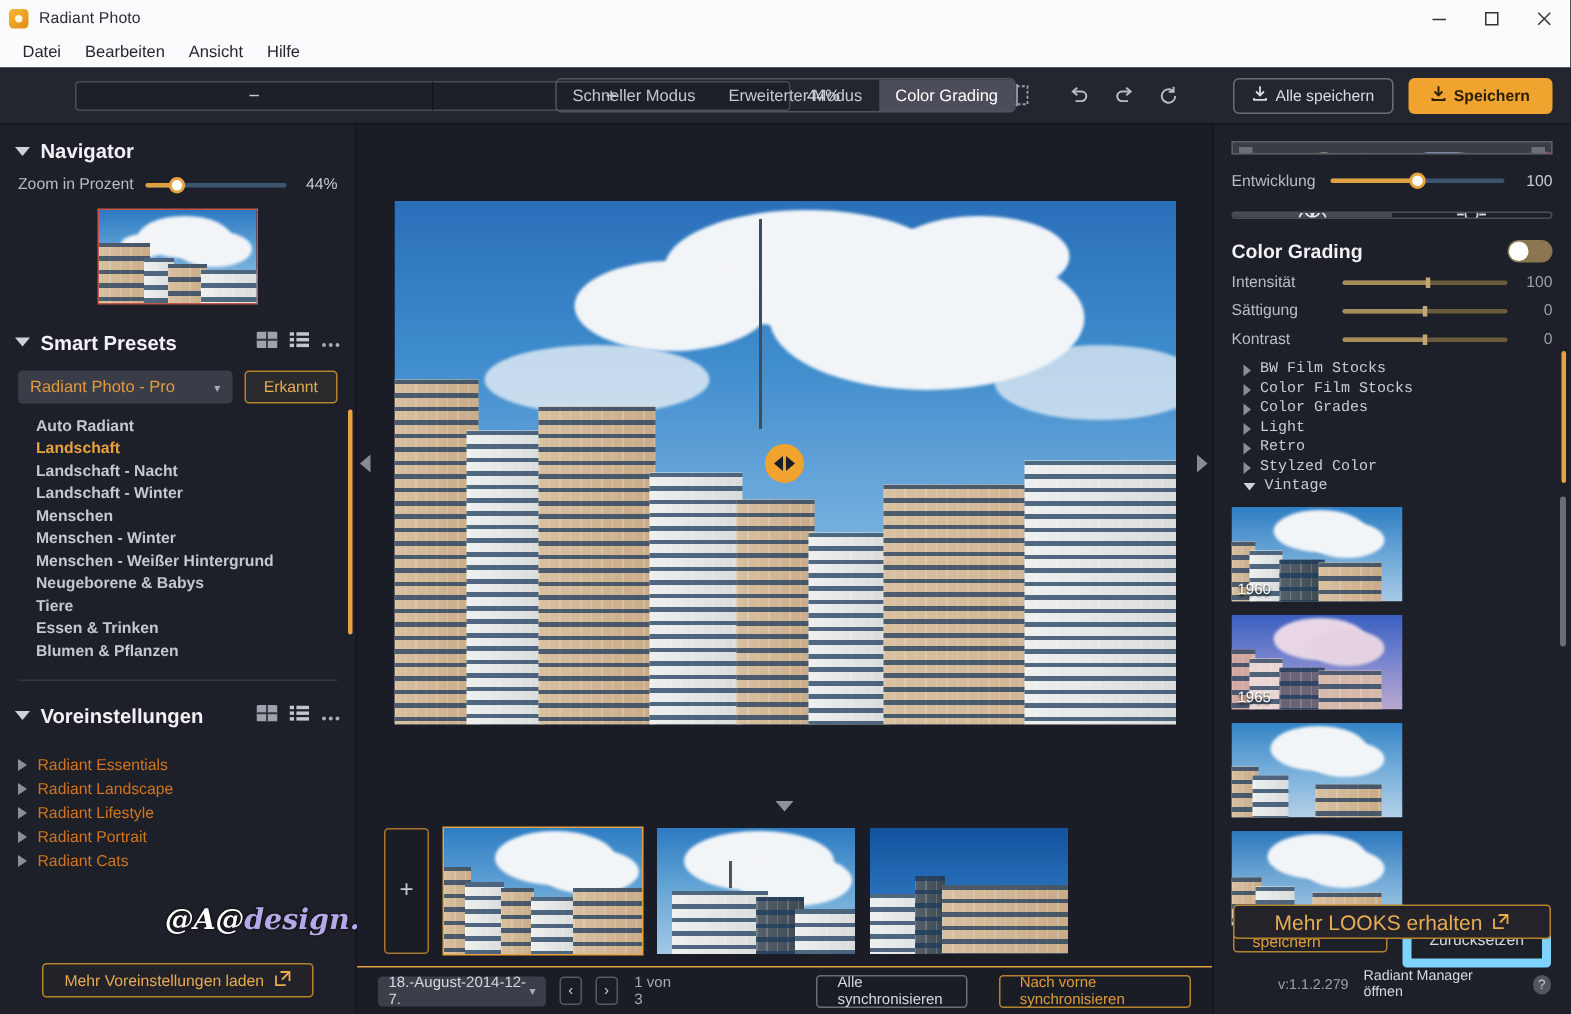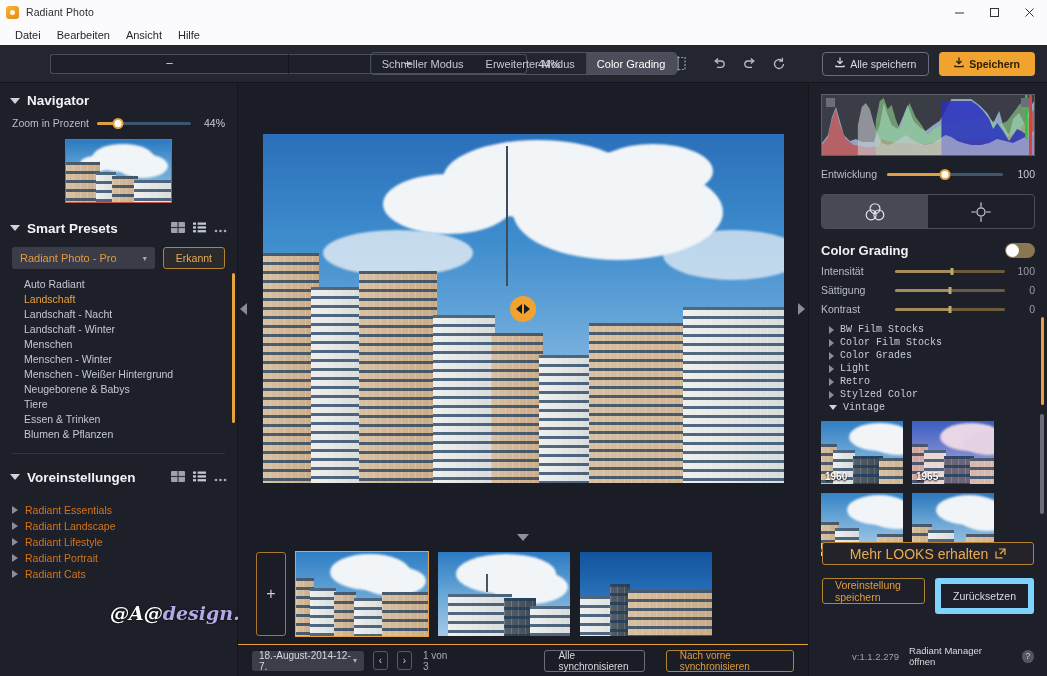--- a/index.html
+++ b/index.html
@@ -115,21 +115,21 @@
   .sel {
     flex: 1; height: 22px; background: #3a3d48; border-radius: 3px; display: flex; align-items: center;
     padding: 0 8px; font-size: 11px; color: #e29a3d; position: relative;
   }
   .sel .arrow { margin-left: auto; font-size: 8px; color: #a9acb6; }
   .btn-erkannt {
     height: 22px; padding: 0 12px; border: 1px solid #b5822e; border-radius: 3px;
     color: #e7ac52; font-size: 10.5px; display: flex; align-items: center; background: #2b2a2c;
   }
 
-  .preset-list { padding: 7px 0 4px 0; position: relative; }
+  .preset-list { padding: 7px 0 4px 0; position: relative; font-weight: bold; }
   .preset-item { font-size: 10.5px; color: #c4c7d0; padding: 1.5px 0 1.5px 24px; }
   .preset-item.sel-item { color: #e8a23d; }
   .plist-scroll {
     position: absolute; right: 2px; top: 4px; width: 3px; height: 150px;
     background: #e8a23d; border-radius: 2px;
   }
   .divider { height: 1px; background: #34363f; margin: 8px 12px 0 12px; }
 
   .group-list { padding: 10px 0 0 0; }
   .group-item { display: flex; align-items: center; gap: 7px; padding: 2px 0 2px 12px; }
@@ -233,21 +233,21 @@
   .cgknob { position: absolute; width: 3px; height: 7px; background: #c2a875; transform: translateX(-50%); }
 
   .looks-tree { padding: 8px 0 0 0; position: relative; }
   .tree-item { display: flex; align-items: center; gap: 6px; padding: 1px 0 1px 20px; }
   .tree-label { font-size: 10px; color: #c9ccd4; font-family: Liberation Mono, monospace; }
   .caret-rt-sm { width: 0; height: 0; border-top: 4px solid transparent; border-bottom: 4px solid transparent; border-left: 5.5px solid #8b8e99; }
   .caret-dn-sm { width: 0; height: 0; border-left: 4px solid transparent; border-right: 4px solid transparent; border-top: 5.5px solid #cfd1d8; }
   .tree-scroll { position: absolute; right: 3px; top: 2px; width: 3px; height: 88px; background: #e8a23d; border-radius: 2px; }
 
   .looks-grid { display: flex; flex-wrap: wrap; gap: 9px; padding: 7px 12px 0 12px; position: relative; }
-  .look-tile { width: 82px; height: 63px; position: relative; overflow: hidden; font-weight: bold; }
+  .look-tile { width: 114px; height: 63px; position: relative; overflow: hidden; }
   .look-tile .cap { position: absolute; left: 4px; bottom: 2px; font-size: 10px; color: #fff; text-shadow: 0 1px 2px #000; }
   .grid-scroll { position: absolute; right: 3px; top: 0; width: 4px; height: 100px; background: #6a6d77; border-radius: 2px; }
 
   .more-looks {
     position: absolute; left: 13px; right: 13px; height: 23px; border: 1px solid #b5822e;
     border-radius: 3px; background: #242329; color: #e7ac52; font-size: 14px;
     display: flex; align-items: center; justify-content: center; gap: 7px;
   }
   .right-btn-row { display: flex; gap: 10px; padding: 0 13px; justify-content: center; }
   .rb {
@@ -528,20 +528,32 @@
           <span class="group-label">Radiant Portrait</span>
         </div>
         <div class="group-item">
           <span class="caret-rt"></span>
           <span class="group-label">Radiant Cats</span>
         </div>
       </div>
 
       <div class="watermark"><span>@A@</span><span class="purple">design.eu</span></div>
 
+      <div class="left-bottom">
+        <div class="btn-load">
+          <span>Mehr Voreinstellungen laden</span>
+          <span>
+            <svg width="11" height="11" viewBox="0 0 11 11">
+                <path d="M4 1 H10 V7" fill="none" stroke="#e7ac52" stroke-width="1.2"></path>
+                <path d="M10 1 L5 6" fill="none" stroke="#e7ac52" stroke-width="1.2"></path>
+                <path d="M7.5 9.8 H1 V3.4" fill="none" stroke="#e7ac52" stroke-width="1.2"></path>
+              </svg>
+          </span>
+        </div>
+      </div>
     </div>
 
     <div class="center">
       <div class="canvas-area">
         <span class="collapse-arrow l"></span>
         <span class="collapse-arrow r"></span>
 
         <div class="photo">
           <div class="scene" style="background:linear-gradient(180deg,#2a6fba 0%,#3e8ccd 30%,#74aedd 62%,#9ec6e6 100%)"></div>
 

